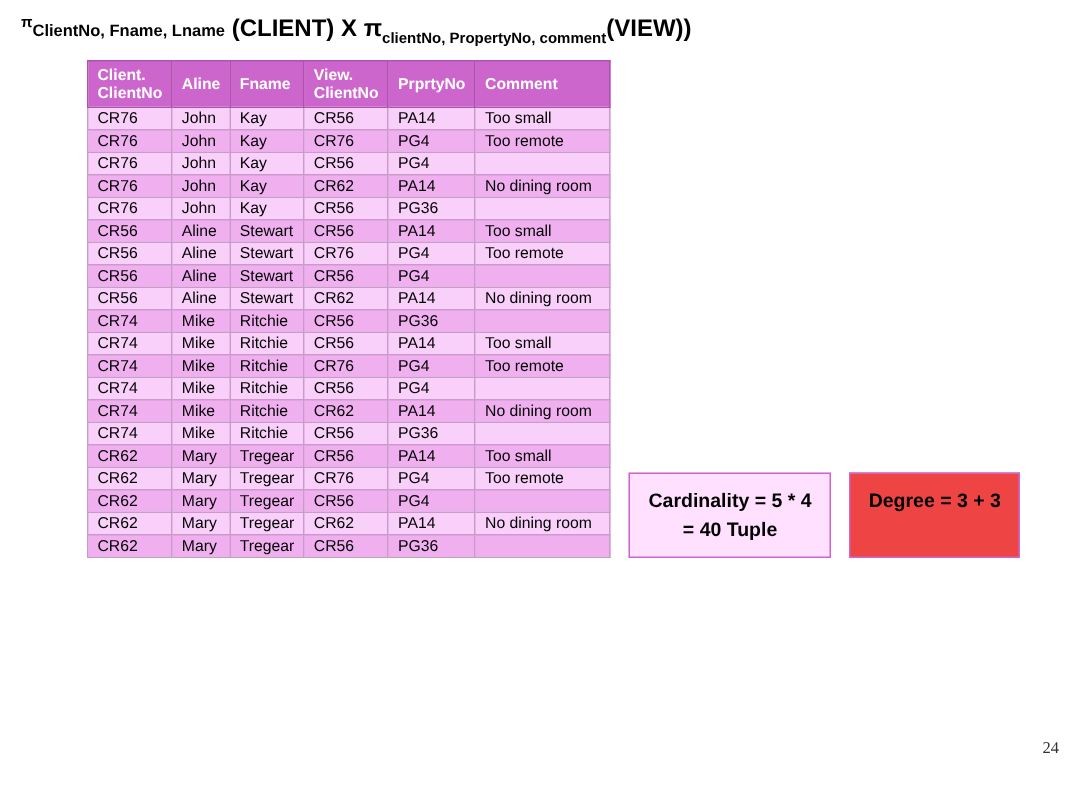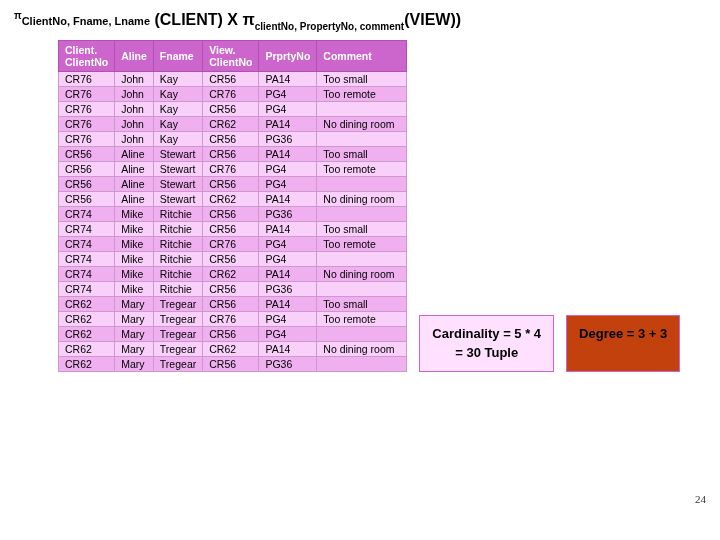--- a/index.html
+++ b/index.html
@@ -85,21 +85,21 @@
       border: 1px solid #cc66cc;
       padding: 8px 12px;
       font-size: 13px;
       font-weight: bold;
       color: #000;
       text-align: center;
       line-height: 1.5;
     }
 
     .degree-box {
-      background: #c2410c;
+      background: #ef4444;
       border: 1px solid #cc66cc;
       padding: 8px 12px;
       font-size: 13px;
       font-weight: bold;
       color: #000;
       text-align: center;
       line-height: 1.5;
     }
 
     .page-number {
@@ -298,21 +298,21 @@
               <td>PG36</td>
               <td class="comment-col"></td>
             </tr>
           </tbody>
       </table>
     </div>
 
     <div class="right-panel">
       <div class="cardinality-box">
         <div>Cardinality = 5 * 4</div>
-        <div>= 30 Tuple</div>
+        <div>= 40 Tuple</div>
       </div>
       <div class="degree-box">
         <div>Degree = 3 + 3</div>
       </div>
     </div>
   </div>
 
   <div class="page-number">24</div>
 </div>
 

